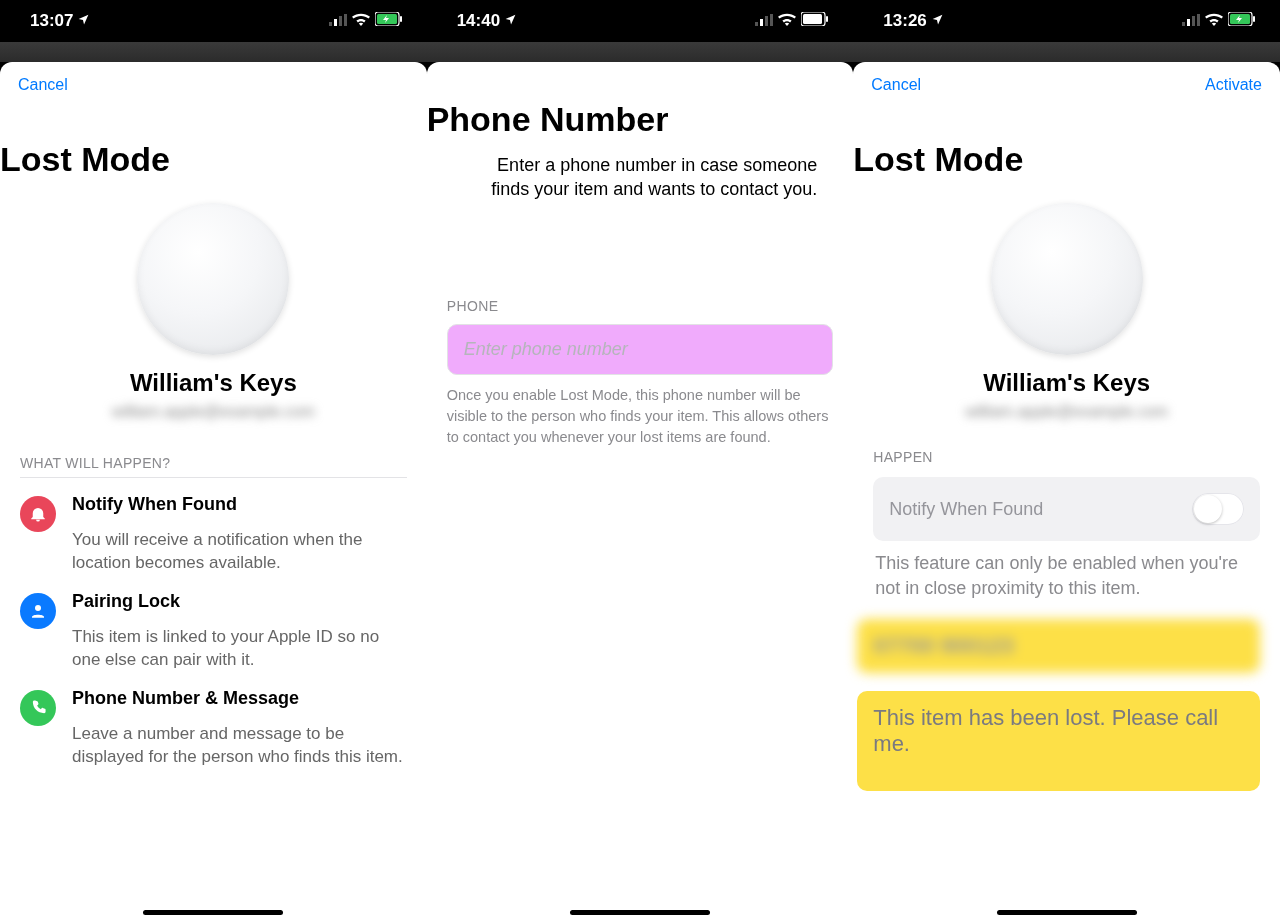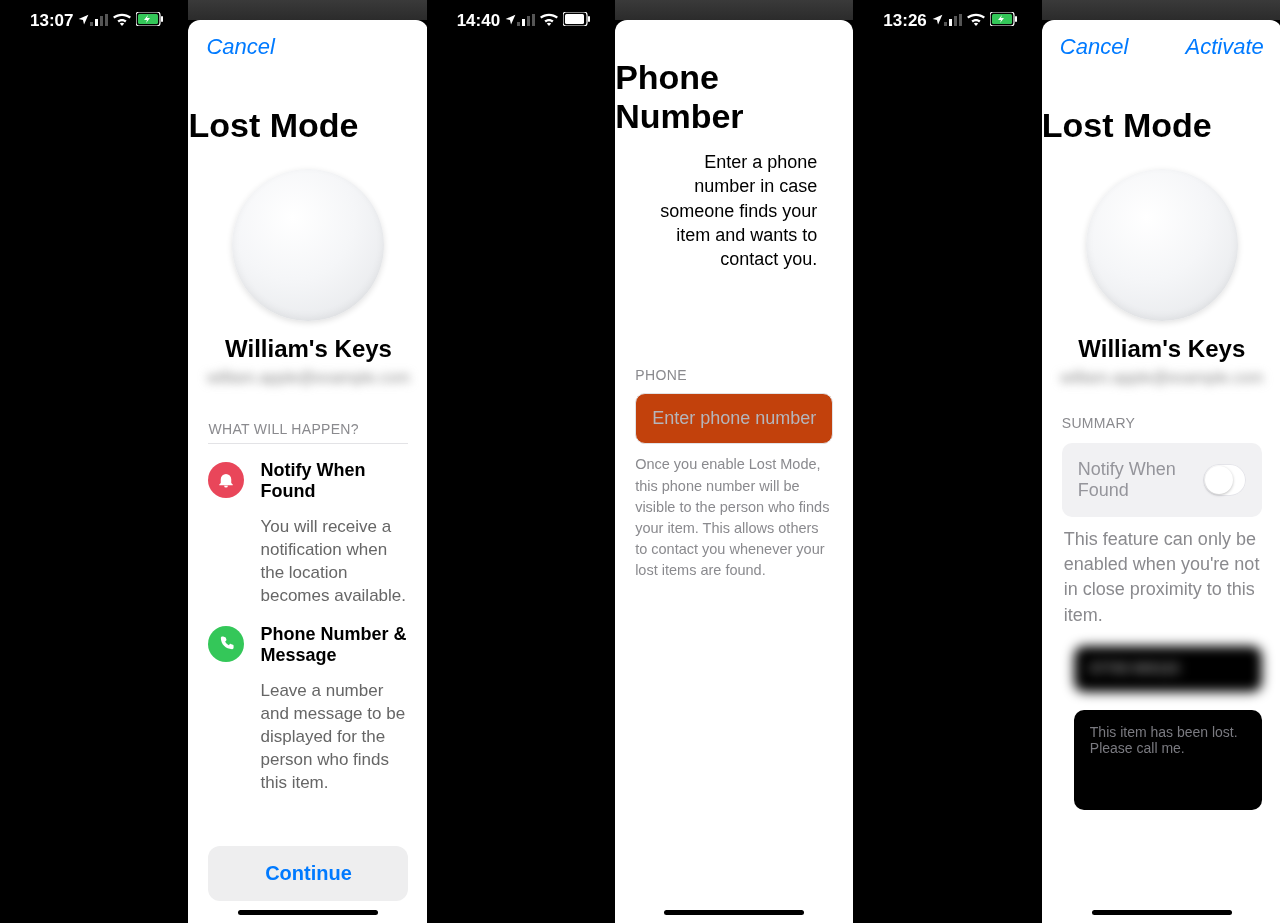--- a/index.html
+++ b/index.html
@@ -10,21 +10,21 @@
     height: 923px;
     display: flex;
     overflow: hidden;
   }
   .screen {
     width: 426.66px;
     height: 923px;
     background: #000;
     position: relative;
     display: flex;
-    flex-direction: row;
+    flex-direction: column;
   }
   .status-bar {
     height: 42px;
     display: flex;
     align-items: center;
     justify-content: space-between;
     padding: 0 24px 0 30px;
     color: #fff;
     font-weight: 600;
     font-size: 17px;
@@ -53,26 +53,25 @@
   }
   .nav-bar {
     display: flex;
     justify-content: space-between;
     align-items: center;
     padding: 14px 18px 8px 18px;
     font-size: 18px;
   }
   .nav-left, .nav-right {
     color: #007aff;
-    font-size: 22px;
+    font-size: 16px;
     cursor: pointer;
     display: flex;
     align-items: center;
     gap: 2px;
-    font-style: italic;
   }
   .nav-disabled { color: #b0b0b0; }
   .title {
     text-align: left;
     font-size: 34px;
     font-weight: 700;
     margin-top: 38px;
   }
   .subtitle {
     text-align: right;
@@ -199,37 +198,37 @@
     top: 2px; left: 2px;
     box-shadow: 0 1px 3px rgba(0,0,0,0.25);
   }
   .summary-note {
     font-size: 18px;
     color: #8a8a8e;
     padding: 10px 22px 0 22px;
     line-height: 1.4;
   }
   .summary-card {
-    margin: 18px 20px 0 32px;
-    background: #000000;
+    margin: 18px 20px 0 4px;
+    background: #fde047;
     border-radius: 10px;
     padding: 14px 16px;
     color: #7a7a80;
-    font-size: 14px;
+    font-size: 22px;
     min-height: 46px;
   }
   .blurred-card {
     filter: blur(6px);
     color: #999;
     font-weight: 600;
   }
   .summary-message {
     min-height: 100px;
   }
-  input { width: calc(100% - 40px); font-family: inherit; outline: none; background: #c2410c; }
+  input { width: calc(100% - 40px); font-family: inherit; outline: none; background: #f0abfc; font-style: italic; }
 </style>
 </head>
 <body>
 
 <div class="screen">
   <div class="status-bar">
     <div class="status-left">
       <span>13:07</span>
       <span class="location-arrow">
         <svg width="13" height="13" viewBox="0 0 24 24">
@@ -275,34 +274,45 @@
           <svg width="18" height="18" viewBox="0 0 24 24">
               <path fill="#fff" d="M12 22a2.5 2.5 0 002.5-2.5h-5A2.5 2.5 0 0012 22zm7-6V11a7 7 0 10-14 0v5l-2 2v1h18v-1l-2-2z"></path>
             </svg>
         </div>
         <div>
           <div class="bullet-title">Notify When Found</div>
           <div class="bullet-desc">You will receive a notification when the location becomes available.</div>
         </div>
       </div>
 
+      <div class="bullet-item">
+        <div class="bullet-icon icon-blue">
+          <svg width="18" height="18" viewBox="0 0 24 24">
+              <circle cx="12" cy="8" r="4" fill="#fff"></circle>
+              <path fill="#fff" d="M4 20c0-4 16-4 16 0v1H4z"></path>
+            </svg>
+        </div>
+        <div>
+          <div class="bullet-title">Pairing Lock</div>
+          <div class="bullet-desc">This item is linked to your Apple ID so no one else can pair with it.</div>
+        </div>
+      </div>
 
       <div class="bullet-item">
         <div class="bullet-icon icon-green">
           <svg width="17" height="17" viewBox="0 0 24 24">
               <path fill="#fff" d="M6 2c-1 0-2 1-2 2 0 9 7 16 16 16 1 0 2-1 2-2v-3c0-.7-.4-1.2-1-1.4l-3-1c-.6-.2-1.2 0-1.6.5l-1 1.3c-2.3-1.2-4.2-3-5.3-5.3l1.3-1c.5-.4.7-1 .5-1.6l-1-3C8.2 2.4 7.7 2 7 2H6z"></path>
             </svg>
         </div>
         <div>
           <div class="bullet-title">Phone Number &amp; Message</div>
           <div class="bullet-desc">Leave a number and message to be displayed for the person who finds this item.</div>
         </div>
       </div>
 
-      <div class="big-button">Continue</div>
       <div class="home-indicator"></div>
     </div>
   </div>
 </div>
 
 <div class="screen">
   <div class="status-bar">
     <div class="status-left">
       <span>14:40</span>
       <span class="location-arrow">
@@ -376,21 +386,21 @@
     <div class="sheet">
       <div class="nav-bar">
         <div class="nav-left">Cancel</div>
         <div class="nav-right">Activate</div>
       </div>
       <div class="title">Lost Mode</div>
       <div class="airtag"></div>
       <div class="item-name">William's Keys</div>
       <div class="item-sub">william.apple@example.com</div>
 
-      <div class="section-label" style="padding-top:28px">SUMMARY</div>
+      <div class="section-label" style="padding-top:28px">HAPPEN</div>
 
       <div class="summary-row">
         <span>Notify When Found</span>
         <div class="toggle">
           <div class="toggle-knob"></div>
         </div>
       </div>
       <div class="summary-note">This feature can only be enabled when you're not in close proximity to this item.</div>
 
       <div class="summary-card blurred-card">07700 900123</div>

